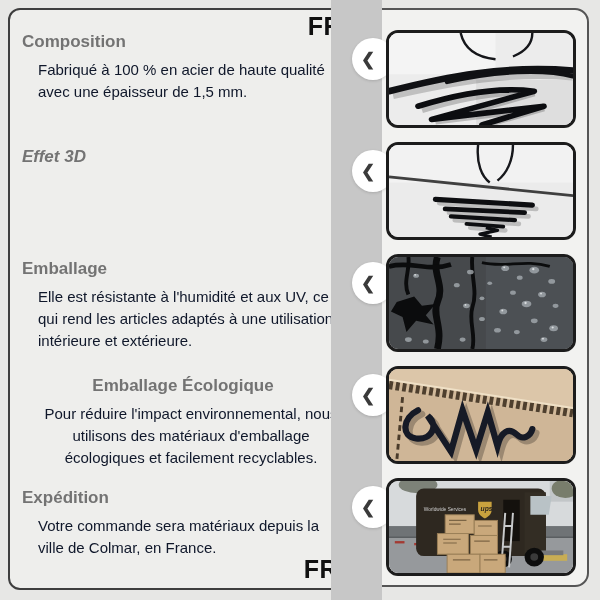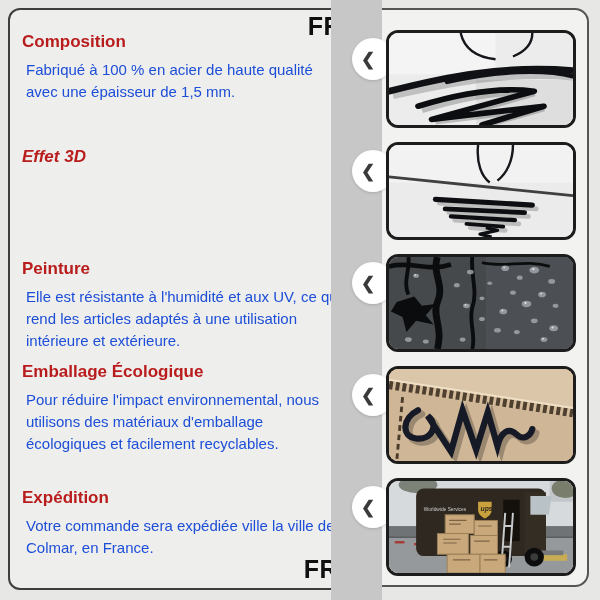--- a/index.html
+++ b/index.html
@@ -6,23 +6,23 @@
   .page{position:relative;width:600px;height:600px;background:#e7e7e5;overflow:hidden;
         font-family:"Liberation Sans",sans-serif;}
 
   
   .left-card{position:absolute;left:8px;top:8px;width:348px;height:578px;
              background:#eeeeec;border:2px solid #3e3e3e;border-radius:12px;z-index:1;}
   .fr-badge{position:absolute;font-weight:700;font-size:25px;color:#101010;letter-spacing:.5px;}
   .fr-top{top:2px;right:16px;}
   .fr-bottom{bottom:4px;right:20px;}
   .section{position:absolute;left:12px;width:322px;}
-  .sec-0{top:20px;} .sec-1{top:135px;font-style:italic;} .sec-2{top:247px;} .sec-3{top:350px;} .sec-4{top:476px;}
-  .section h3{margin:0;font-size:17px;line-height:24px;font-weight:700;color:#b91c1c;}
-  .section p{margin:5px 0 0 4px;font-size:15px;line-height:22px;color:#1d4ed8;}
+  .sec-0{top:20px;} .sec-1{top:135px;font-style:italic;} .sec-2{top:247px;} .sec-3{top:364px;text-align:center;} .sec-4{top:476px;}
+  .section h3{margin:0;font-size:17px;line-height:24px;font-weight:700;color:#737373;}
+  .section p{margin:5px 0 0 16px;font-size:15px;line-height:22px;color:#0f172a;}
 
   
   .divider{position:absolute;left:331px;top:0;width:51px;height:600px;background:#c7c7c7;z-index:2;}
 
   
   .right-card{position:absolute;left:358px;top:8px;width:231px;height:579px;box-sizing:border-box;
               background:#f2f2f0;border:2px solid #555;border-radius:14px;z-index:1;}
   .carousel{position:absolute;left:340px;top:0;width:260px;height:600px;z-index:3;}
   .thumb-btn{position:absolute;left:12px;width:42px;height:42px;border-radius:50%;
              background:#ffffff;border:none;padding:0;cursor:pointer;
@@ -47,30 +47,30 @@
     <div class="fr-badge fr-top">FR</div>
 
     <div class="section sec-0">
       <h3>Composition</h3>
       <p>Fabriqué à 100 % en acier de haute qualité avec une épaisseur de 1,5 mm.</p>
     </div>
     <div class="section sec-1">
       <h3>Effet 3D</h3>
     </div>
     <div class="section sec-2">
-      <h3>Peinture</h3>
+      <h3>Emballage</h3>
       <p>Elle est résistante à l'humidité et aux UV, ce qui rend les articles adaptés à une utilisation intérieure et extérieure.</p>
     </div>
     <div class="section sec-3">
       <h3>Emballage Écologique</h3>
       <p>Pour réduire l'impact environnemental, nous utilisons des matériaux d'emballage écologiques et facilement recyclables.</p>
     </div>
     <div class="section sec-4">
       <h3>Expédition</h3>
-      <p>Votre commande sera expédiée ville la ville de Colmar, en France.</p>
+      <p>Votre commande sera matériaux depuis la ville de Colmar, en France.</p>
     </div>
 
     <div class="fr-badge fr-bottom">FR</div>
   </div>
 
   <div class="divider"></div>
 
   <div class="right-card"></div>
 
   <div class="carousel">

